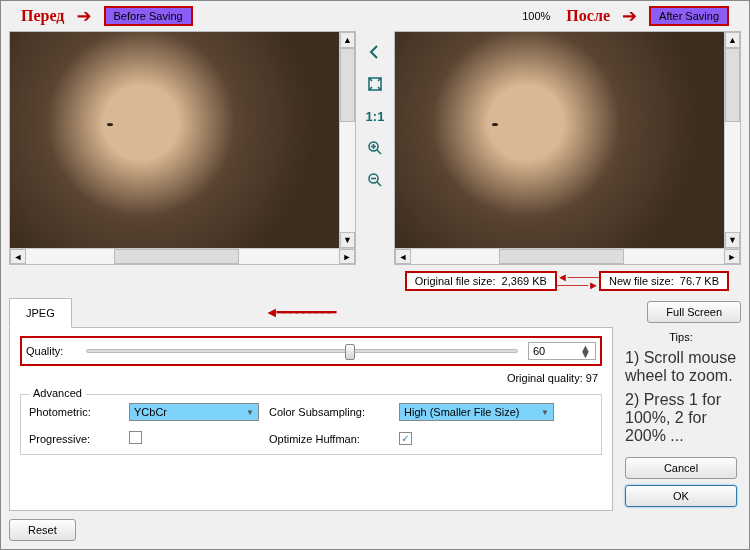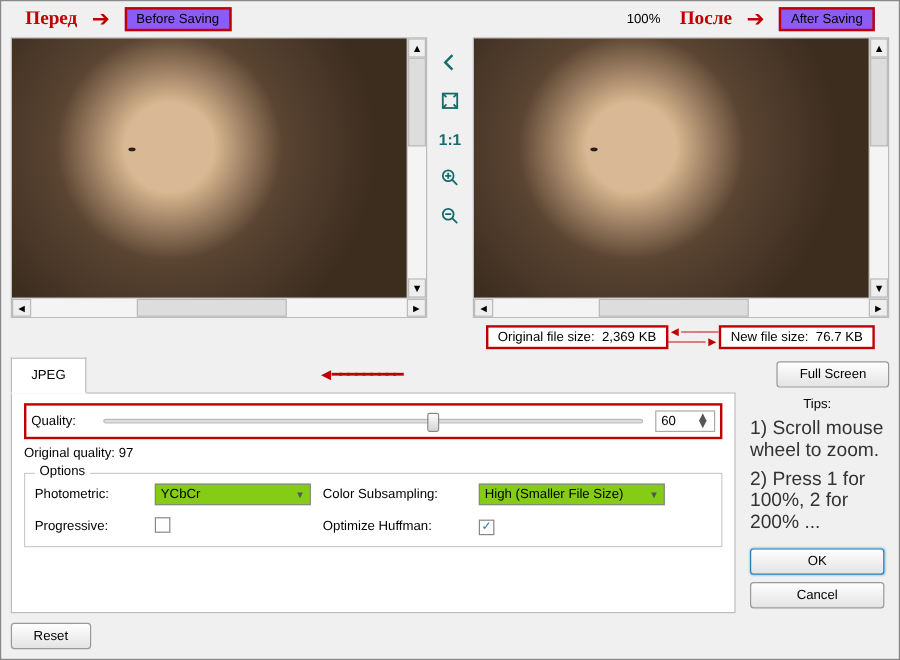--- a/index.html
+++ b/index.html
@@ -37,27 +37,27 @@
 .fullscreen-btn { margin-left: auto; }
 .btn { background: linear-gradient(#fefefe,#e4e4e4); border: 1px solid #999; border-radius: 3px; padding: 4px 18px; cursor: pointer; }
 .btn.primary { border: 1px solid #2a7ab0; box-shadow: 0 0 2px #5aa8dd; }
 .lower { display: flex; padding: 0 8px; gap: 8px; flex: 1; }
 .lower-left { flex: 1; background: #fff; border: 1px solid #bbb; padding: 8px 10px; display: flex; flex-direction: column; gap: 6px; }
 .lower-right { width: 120px; padding: 4px; display: flex; flex-direction: column; gap: 6px; }
 .quality-row { display: flex; align-items: center; gap: 10px; border: 2px solid #c00000; padding: 4px; }
 .quality-row label { width: 50px; }
 .slider { flex: 1; height: 4px; background: #ddd; border: 1px solid #bbb; position: relative; border-radius: 2px; }
 .slider .thumb { position: absolute; left: 60%; top: -6px; width: 10px; height: 16px; background: linear-gradient(#fefefe,#d4d4d4); border: 1px solid #888; border-radius: 2px; }
-.spin { width: 50px; border: 1px solid #aaa; background: #fff; padding: 2px 4px; display: flex; align-items: center; }
+.spin { width: 68px; border: 1px solid #aaa; background: #fff; padding: 2px 4px; display: flex; align-items: center; }
 .spin .arrows { margin-left: auto; display: flex; flex-direction: column; font-size: 6px; line-height: 6px; color: #555; }
-.oq-row { text-align: left; padding-right: 4px; }
+.oq-row { text-align: right; padding-right: 4px; }
 .advanced { border: 1px solid #ccc; padding: 8px; position: relative; margin-top: 4px; }
 .advanced .legend { position: absolute; top: -8px; left: 8px; background: #fff; padding: 0 4px; }
 .adv-grid { display: grid; grid-template-columns: 100px 140px 130px 160px; row-gap: 10px; align-items: center; }
-.combo { border: 1px solid #888; background: #84cc16; padding: 2px 4px; width: 130px; display: flex; align-items: center; }
+.combo { border: 1px solid #888; background: #7dd3fc; padding: 2px 4px; width: 130px; display: flex; align-items: center; }
 .combo .caret { margin-left: auto; font-size: 8px; color: #555; }
 .checkbox { width: 13px; height: 13px; border: 1px solid #888; background: #fff; display: inline-flex; align-items: center; justify-content: center; }
 .checkbox.checked::after { content: "✓"; font-size: 10px; color: #2a7ab0; }
 .tips-head { font-size: 11px; text-align: center; }
 .tips-text { font-size: 16px; color: #333; }
 .bottom-row { display: flex; padding: 8px; gap: 1px; }
 .bottom-row .spacer { flex: 1; }
 .red-arrow-long { color: #c00000; font-size: 14px; letter-spacing: -2px; }
 </style>
 </head>
@@ -173,21 +173,21 @@
           <span>60</span>
           <span class="arrows">
               <span>▲</span>
               <span>▼</span>
             </span>
         </div>
       </div>
       <div class="oq-row">Original quality: 97</div>
 
       <div class="advanced">
-        <span class="legend">Options</span>
+        <span class="legend">Advanced</span>
         <div class="adv-grid">
           <span>Photometric:</span>
           <div class="combo">
             <span>YCbCr</span>
             <span class="caret">▼</span>
           </div>
           <span>Color Subsampling:</span>
           <div class="combo" style="width:155px">
             <span>High (Smaller File Size)</span>
             <span class="caret">▼</span>
@@ -198,22 +198,22 @@
           <div><span class="checkbox checked"></span></div>
         </div>
       </div>
     </div>
 
     <div class="lower-right">
       <div class="tips-head">Tips:</div>
       <div class="tips-text">1) Scroll mouse wheel to zoom.</div>
       <div class="tips-text">2) Press 1 for 100%, 2 for 200% ...</div>
       <div style="flex:1"></div>
+      <button class="btn">Cancel</button>
       <button class="btn primary">OK</button>
-      <button class="btn">Cancel</button>
     </div>
   </div>
 
   <div class="bottom-row">
     <button class="btn">Reset</button>
     <div class="spacer"></div>
   </div>
 
 </div>
 

